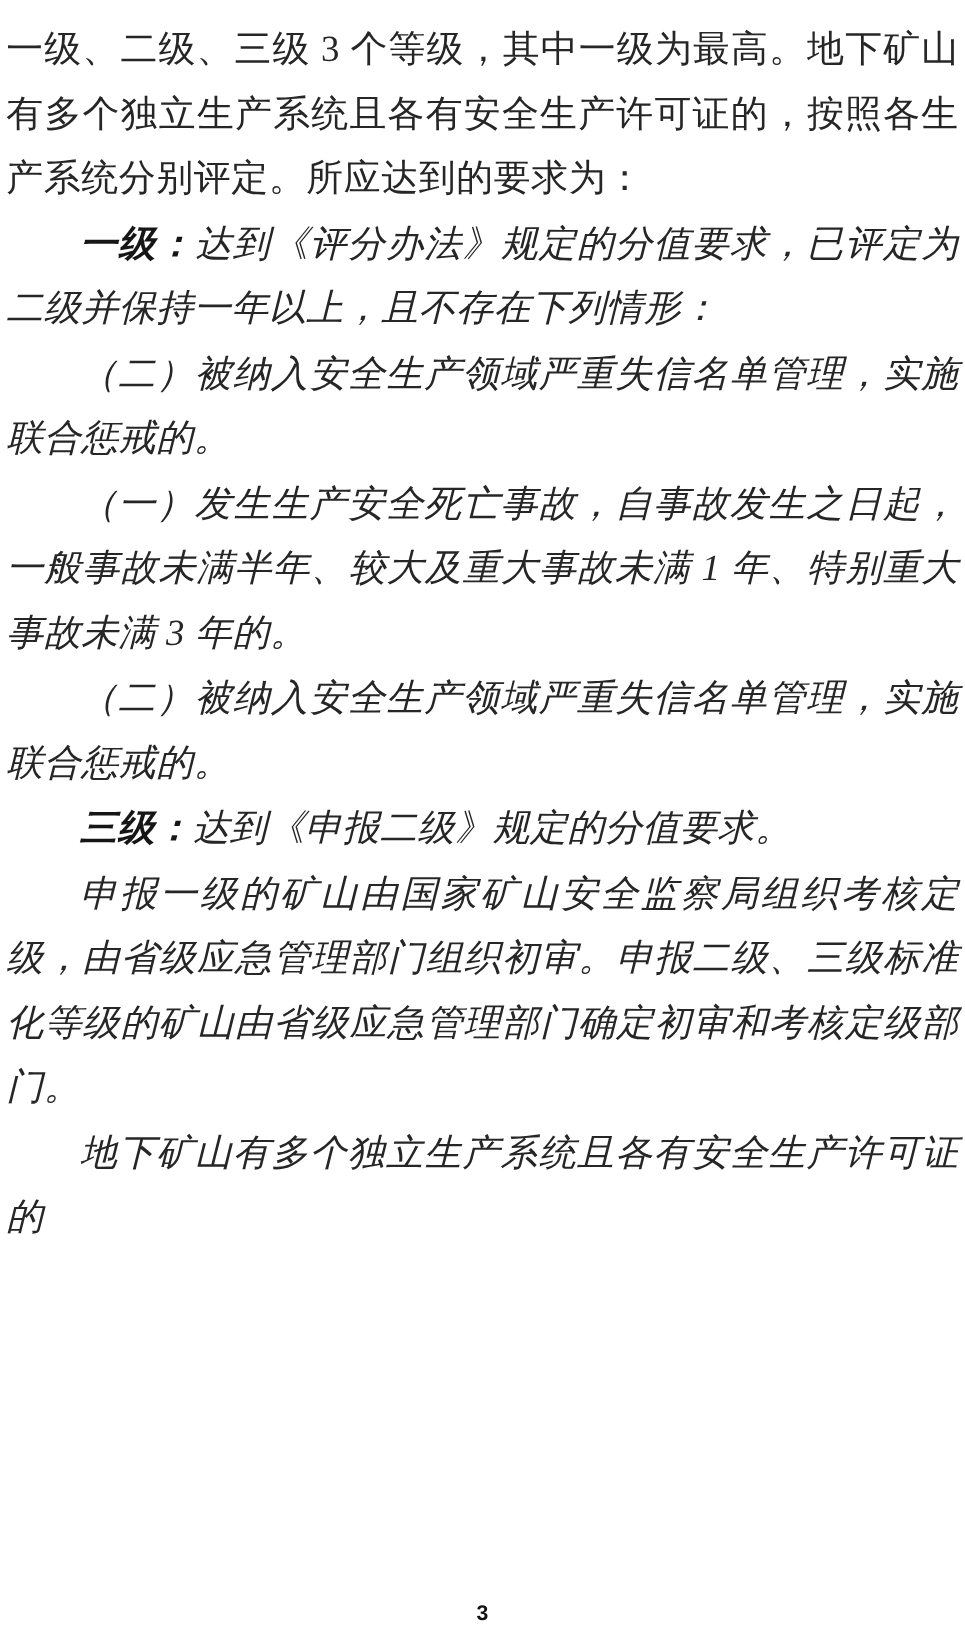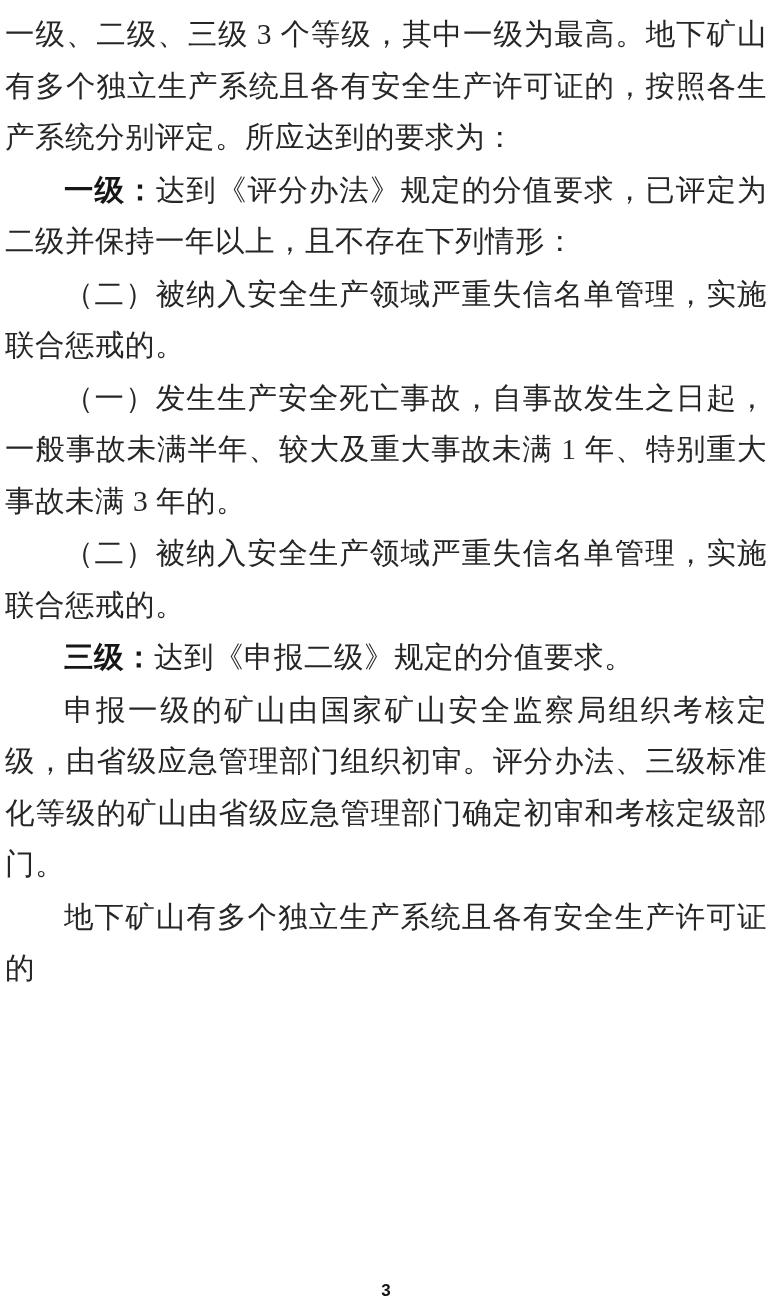--- a/index.html
+++ b/index.html
@@ -6,38 +6,39 @@
     margin: 0;
     padding: 0;
     background: #ffffff;
   }
   .page {
     position: relative;
     width: 772px;
     height: 1313px;
     box-sizing: border-box;
     background: #ffffff;
-    padding: 8px 5px 0 5px;
+    padding: 14px 5px 0 5px;
     font-family: "Liberation Serif", "DejaVu Serif", serif;
     color: #262626;
     overflow: hidden;
   }
   .body-text {
     width: 762px;
   }
   .para {
     margin: 0;
     font-size: 29.5px;
     line-height: 51.5px;
     text-align: justify;
     letter-spacing: 0.5px;
     word-break: break-all;
   }
   .para.indent {
     text-indent: 2em;
+    font-style: italic;
   }
   .para.justify-last {
     text-align-last: justify;
   }
   .lead {
     font-weight: 700;
     color: #161616;
     font-family: "Liberation Sans", "DejaVu Sans", sans-serif;
   }
   .page-number {
@@ -67,20 +68,20 @@
     <p class="para indent"><span class="lead"></span><span>（二）被纳入安全生产领域严重失信名单管理，实施联合惩戒的。</span></p>
 
 
     <p class="para indent"><span class="lead"></span><span>（一）发生生产安全死亡事故，自事故发生之日起，一般事故未满半年、较大及重大事故未满 1 年、特别重大事故未满 3 年的。</span></p>
 
     <p class="para indent"><span class="lead"></span><span>（二）被纳入安全生产领域严重失信名单管理，实施联合惩戒的。</span></p>
 
     <p class="para indent"><span class="lead">三级：</span><span>达到《申报二级》规定的分值要求。</span></p>
 
 
-    <p class="para indent"><span class="lead"></span><span>申报一级的矿山由国家矿山安全监察局组织考核定级，由省级应急管理部门组织初审。评分办法、三级标准化等级的矿山由省级应急管理部门确定初审和考核定级部门。</span></p>
+    <p class="para indent"><span class="lead"></span><span>申报一级的矿山由国家矿山安全监察局组织考核定级，由省级应急管理部门组织初审。申报二级、三级标准化等级的矿山由省级应急管理部门确定初审和考核定级部门。</span></p>
 
     <p class="para indent justify-last"><span class="lead"></span><span>地下矿山有多个独立生产系统且各有安全生产许可证的</span></p>
 
   </div>
 
   <div class="page-number">3</div>
 </div>
 
 </body></html>

